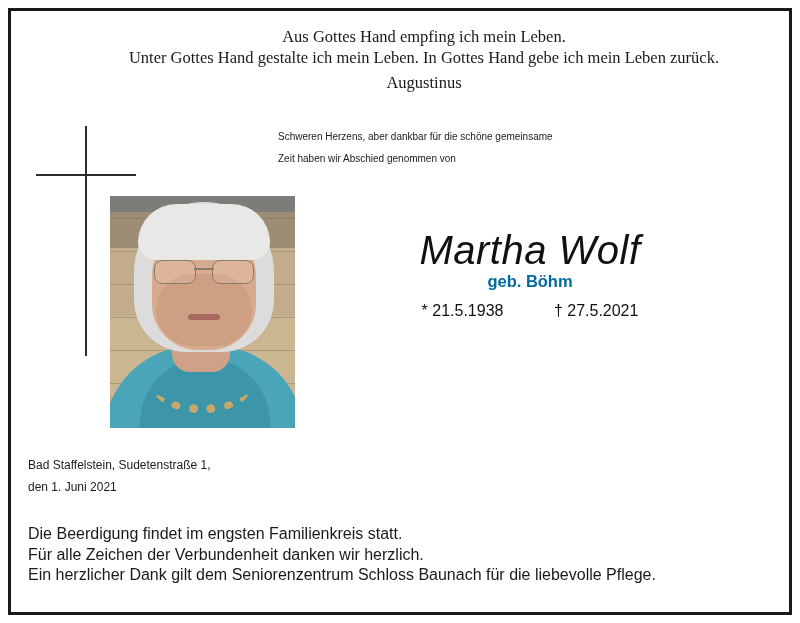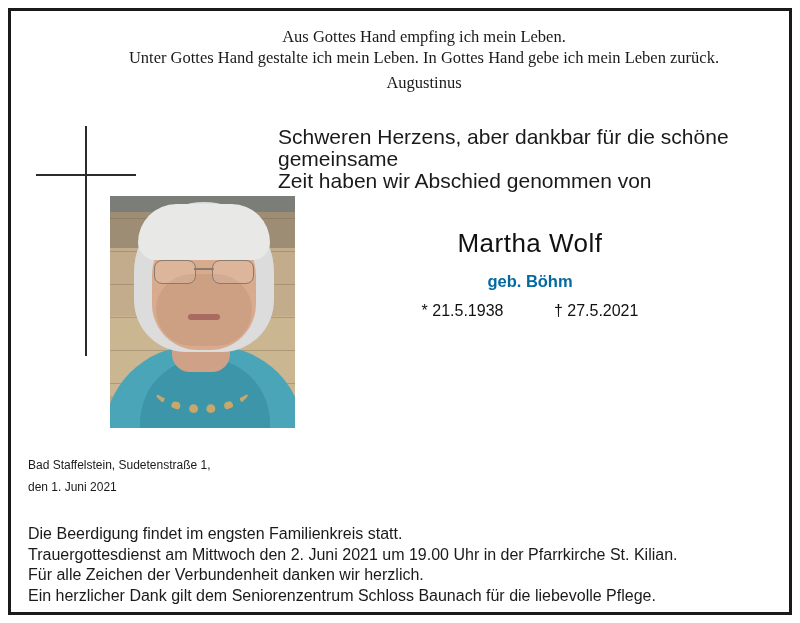--- a/index.html
+++ b/index.html
@@ -213,34 +213,35 @@
     border-bottom: 9px dotted #c7a86a;
     border-radius: 50%;
   }
 
   
   .intro {
     position: absolute;
     left: 278px;
     top: 126px;
     width: 510px;
-    font-size: 21px;
+    font-size: 10px;
     line-height: 22px;
   }
   .intro .line { display: block; }
 
   .name {
     position: absolute;
     left: 300px;
     top: 228px;
     width: 460px;
     text-align: center;
-    font-size: 26px;
+    font-size: 40px;
     letter-spacing: 0.5px;
     color: #111;
+    font-style: italic;
   }
   .maiden {
     position: absolute;
     left: 300px;
     top: 272px;
     width: 460px;
     text-align: center;
     font-size: 16.5px;
     font-weight: bold;
     color: #0369a1;
@@ -344,18 +345,17 @@
   </div>
 
 
   <div class="place">
     <span class="line">Bad Staffelstein, Sudetenstraße 1,</span>
     <span class="line">den 1. Juni 2021</span>
   </div>
 
   <div class="footer">
     <span class="line">Die Beerdigung findet im engsten Familienkreis statt.</span>
-    <span class="line">Trauergottesdienst am Mittwoch den 2. Juni 2021 um 19.00 Uhr in der Pfarrkirche St. Kilian.</span>
     <span class="line">Für alle Zeichen der Verbundenheit danken wir herzlich.</span>
     <span class="line">Ein herzlicher Dank gilt dem Seniorenzentrum Schloss Baunach für die liebevolle Pflege.</span>
   </div>
 
 </div>
 
 </body></html>

